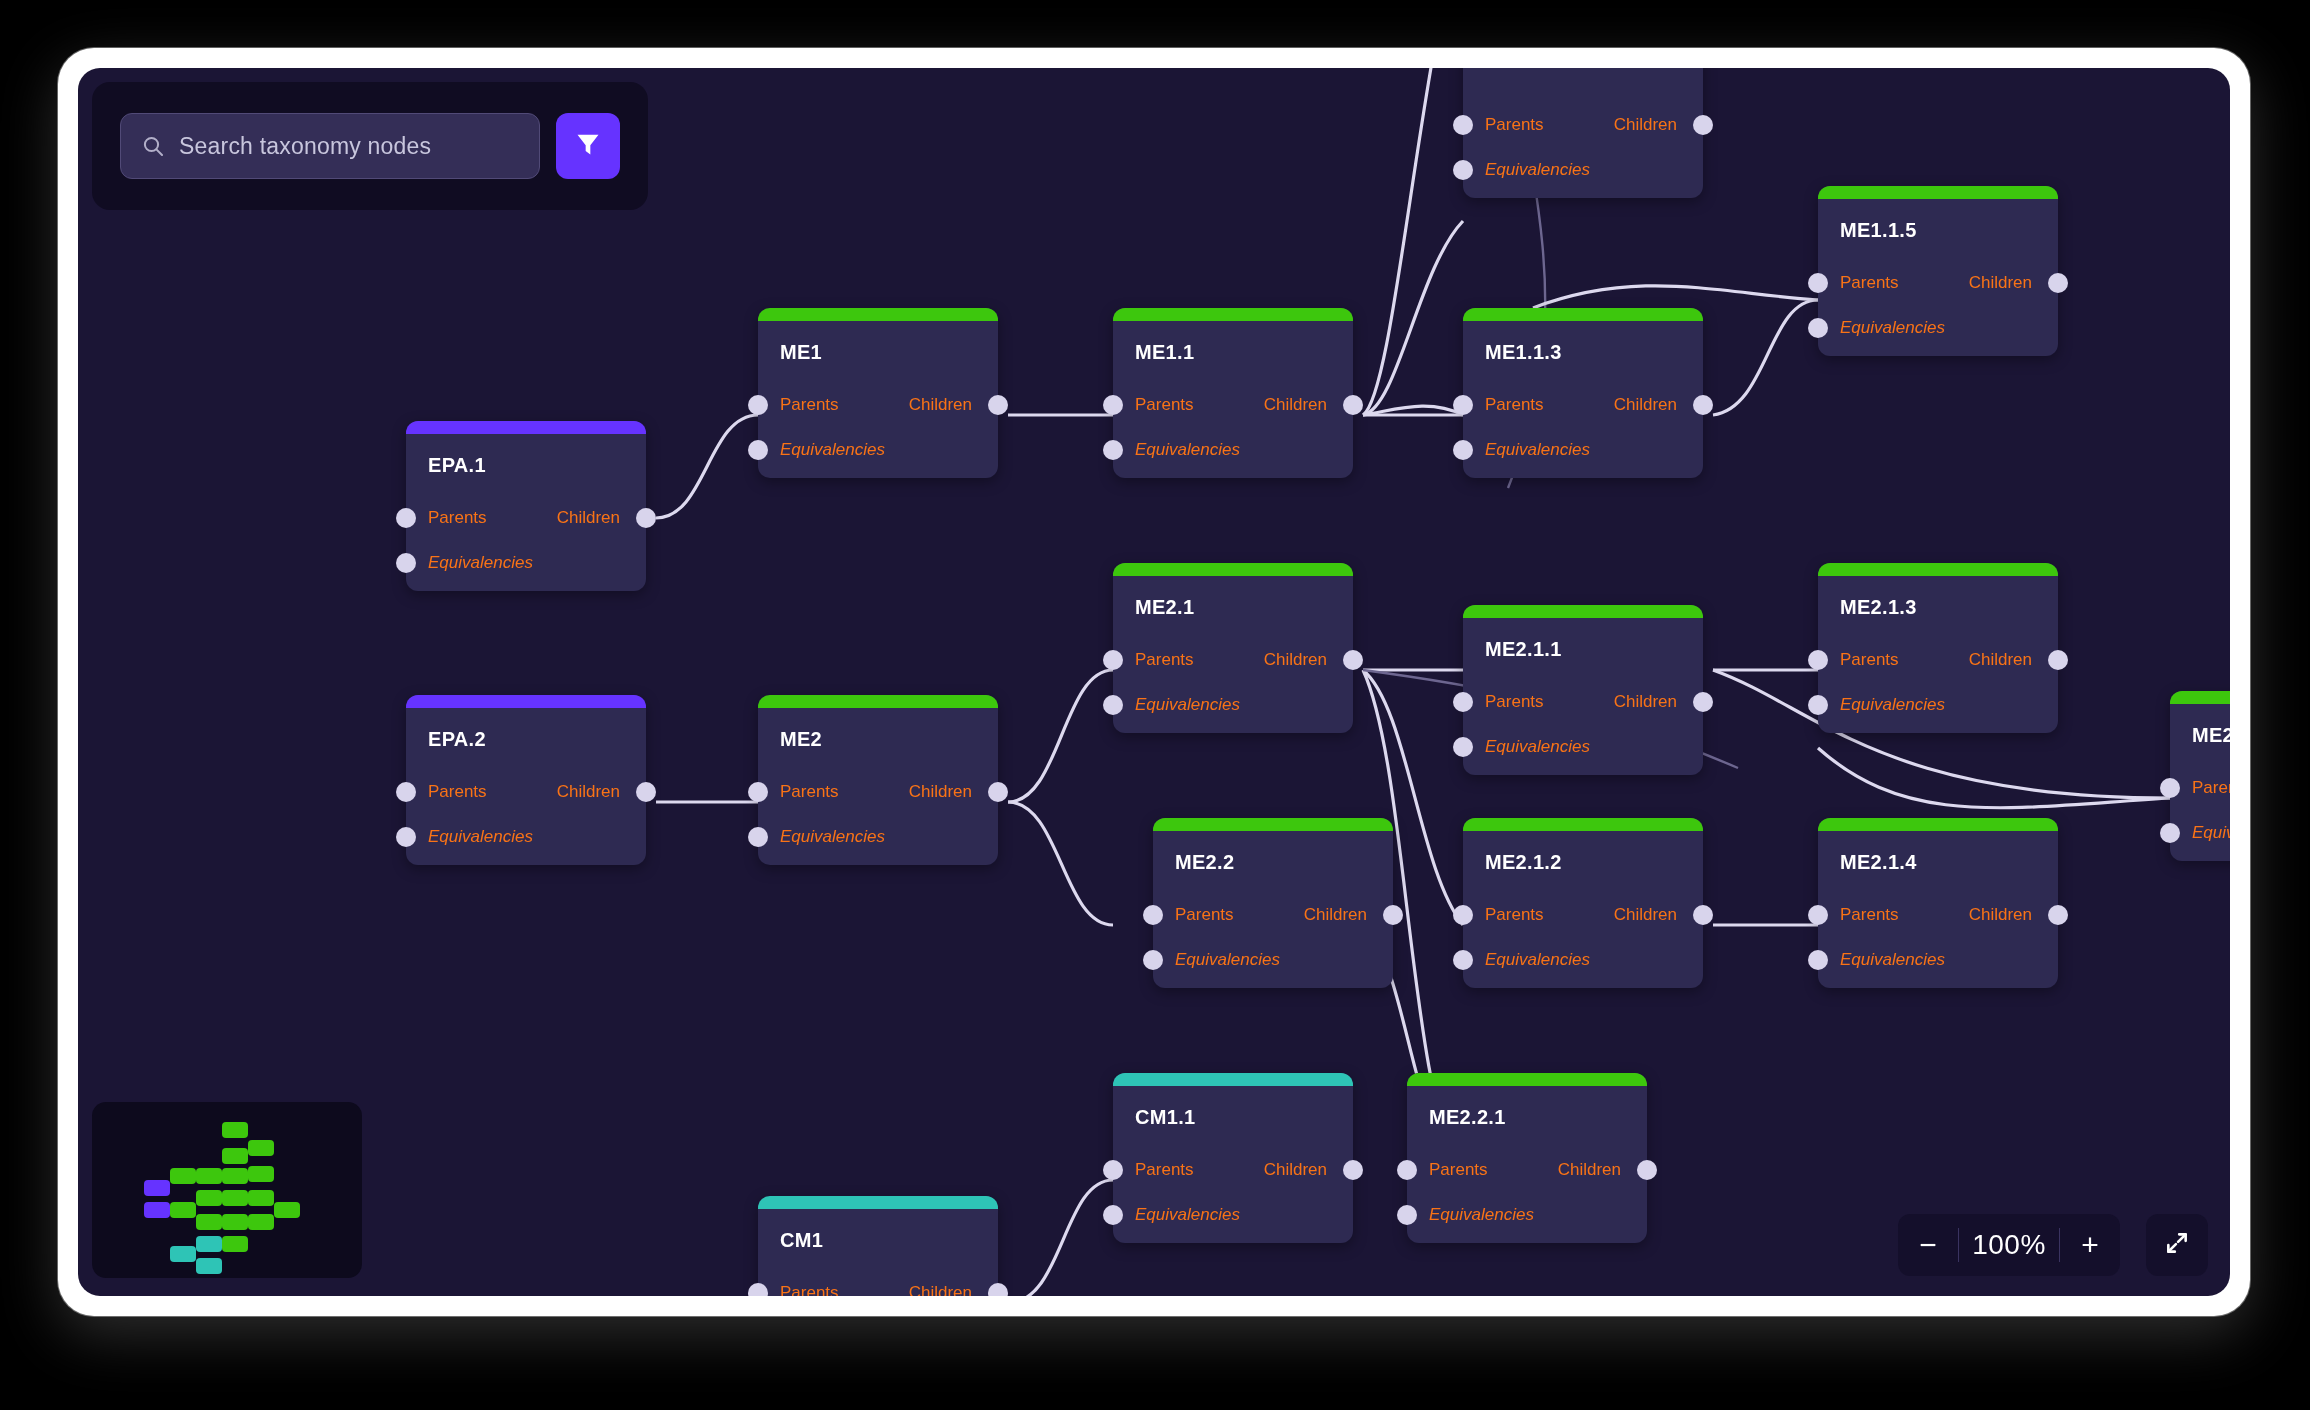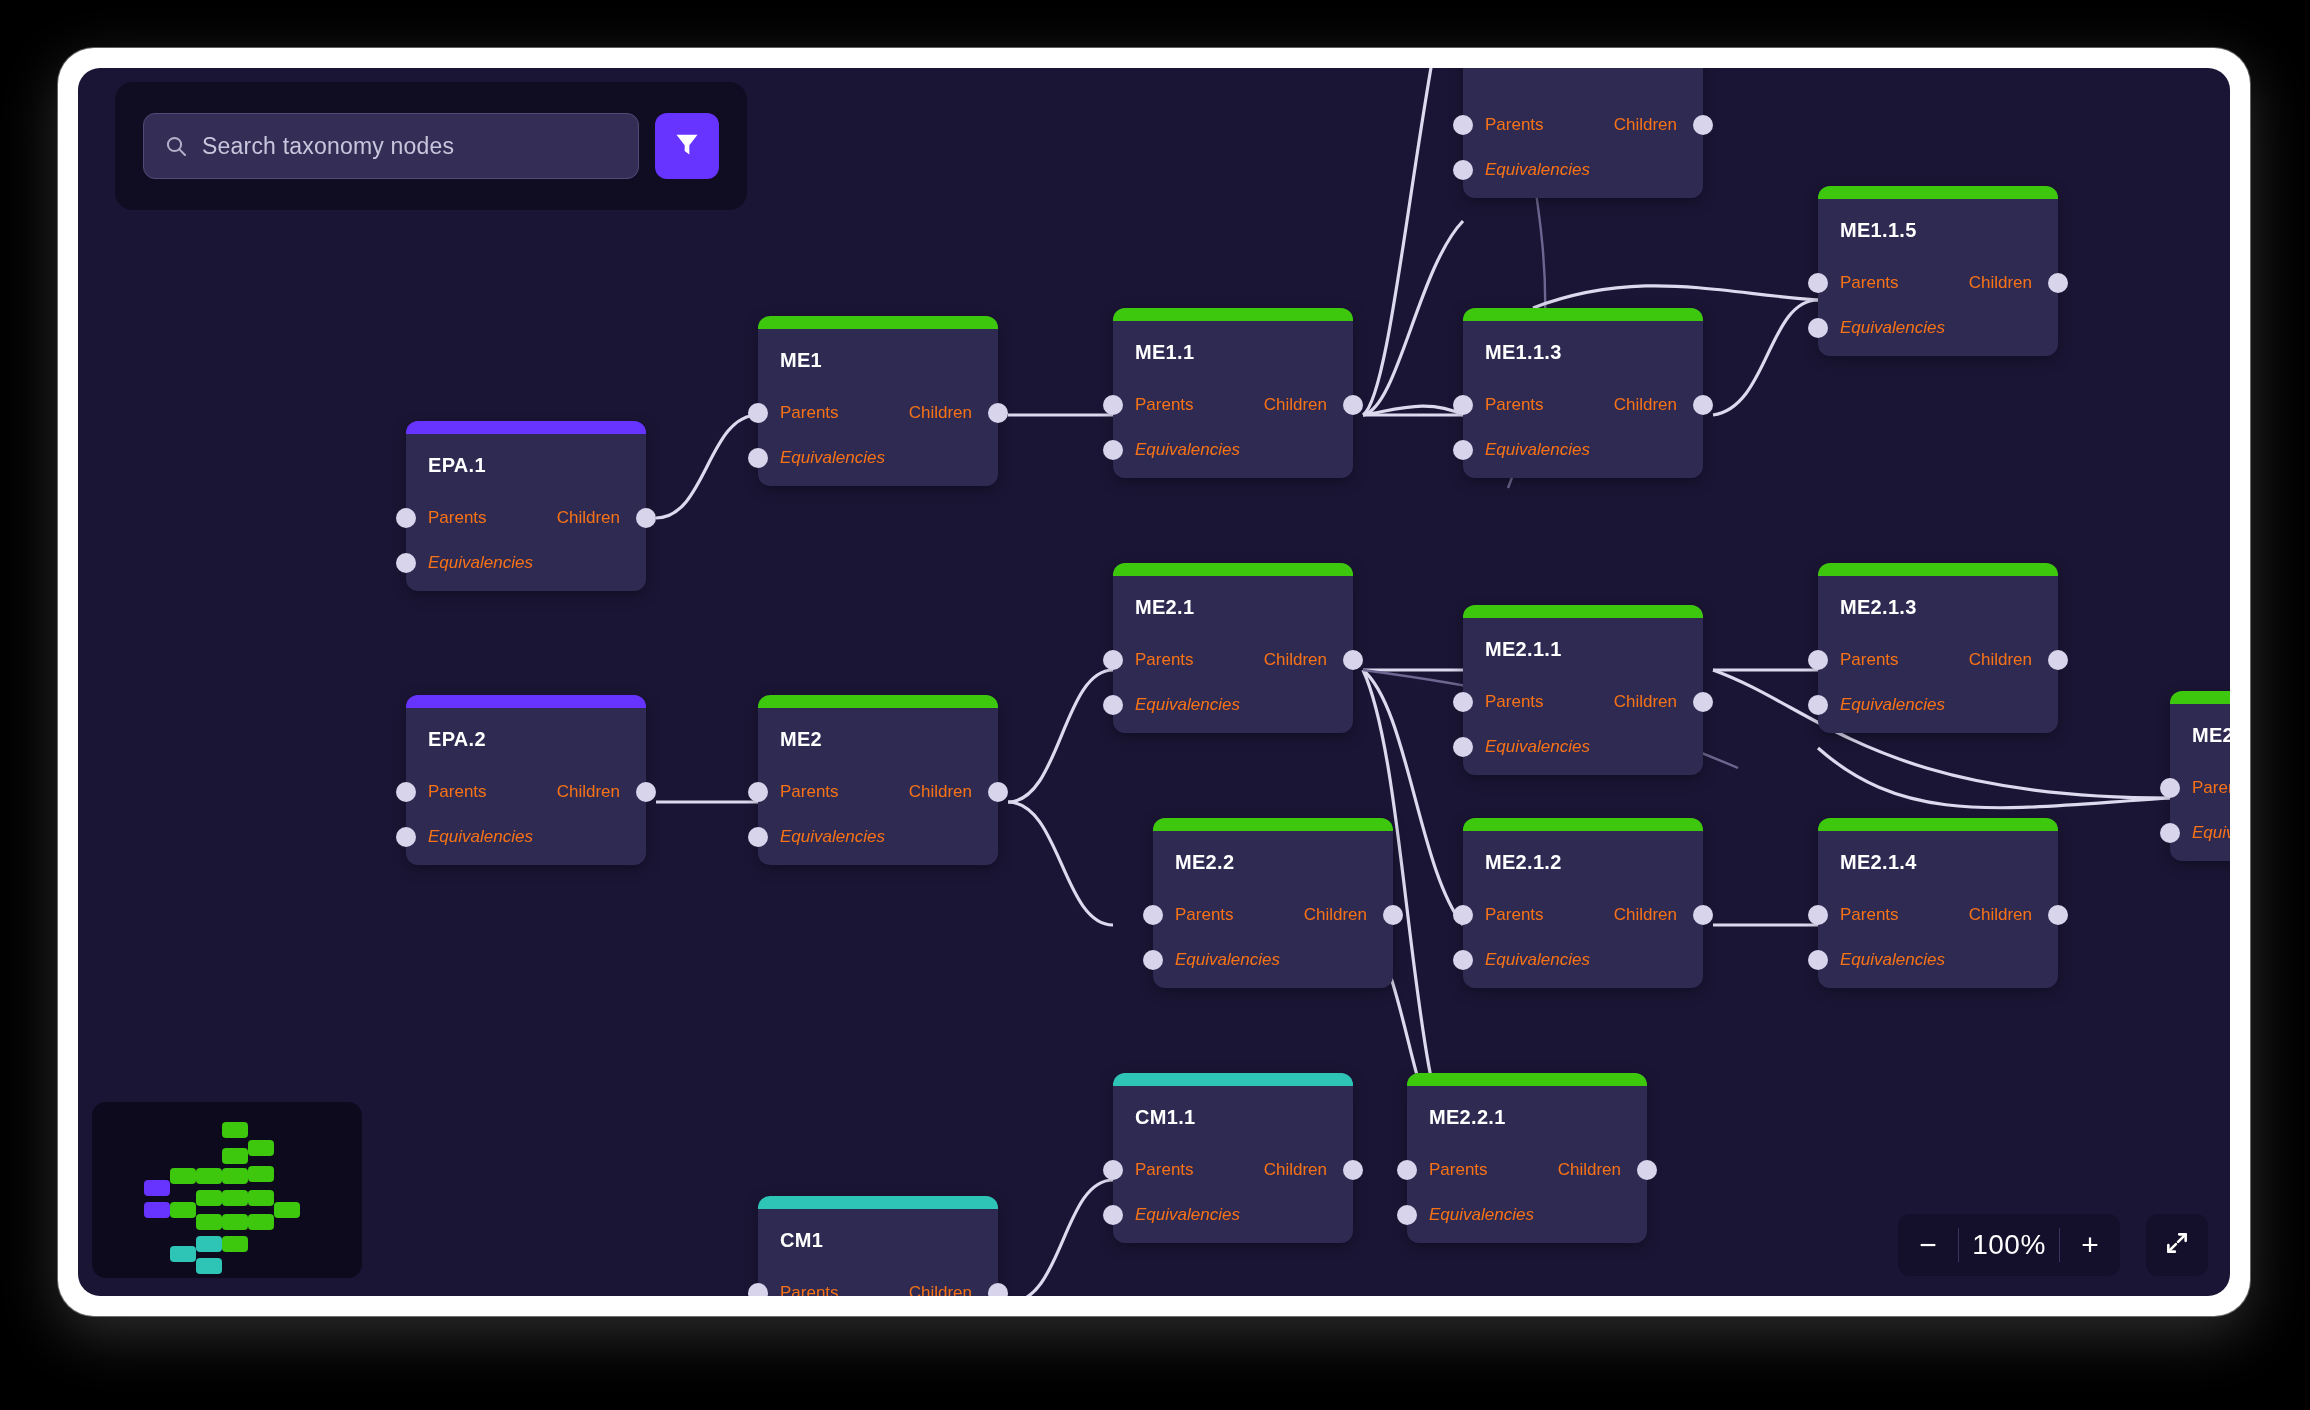--- a/index.html
+++ b/index.html
@@ -34,30 +34,29 @@
     background: #1b1535;
     border-radius: 22px;
     overflow: hidden;
   }
 
   
   #search-panel {
     position: absolute;
     left: 14px;
     top: 14px;
-    width: 632px;
+    width: 556px;
     height: 128px;
     background: #100c22;
     border-radius: 18px;
     display: flex;
     align-items: center;
     padding: 0 28px;
     gap: 16px;
     z-index: 40;
-    margin-left: 23px;
   }
   #search-field {
     flex: 1;
     height: 66px;
     background: #342e57;
     border: 1px solid #514a77;
     border-radius: 12px;
     display: flex;
     align-items: center;
     padding: 0 20px;
@@ -280,21 +279,21 @@
             <span class="dot in"></span>
             <span class="port-label left">Parents</span>
             <span class="port-label right">Children</span>
             <span class="dot out"></span>
           </div>
           <div class="port-row r2">
             <span class="dot in"></span>
             <span class="port-label left">Equivalencies</span>
           </div>
         </div>
-        <div class="node" style="left: 680px; top: 248px;">
+        <div class="node" style="left: 680px; top: 240px;">
           <div class="node-bar" style="background: rgb(61, 199, 13);"></div>
           <div class="node-title">ME1</div>
           <div class="port-row r1">
             <span class="dot in"></span>
             <span class="port-label left">Parents</span>
             <span class="port-label right">Children</span>
             <span class="dot out"></span>
           </div>
           <div class="port-row r2">
             <span class="dot in"></span>

